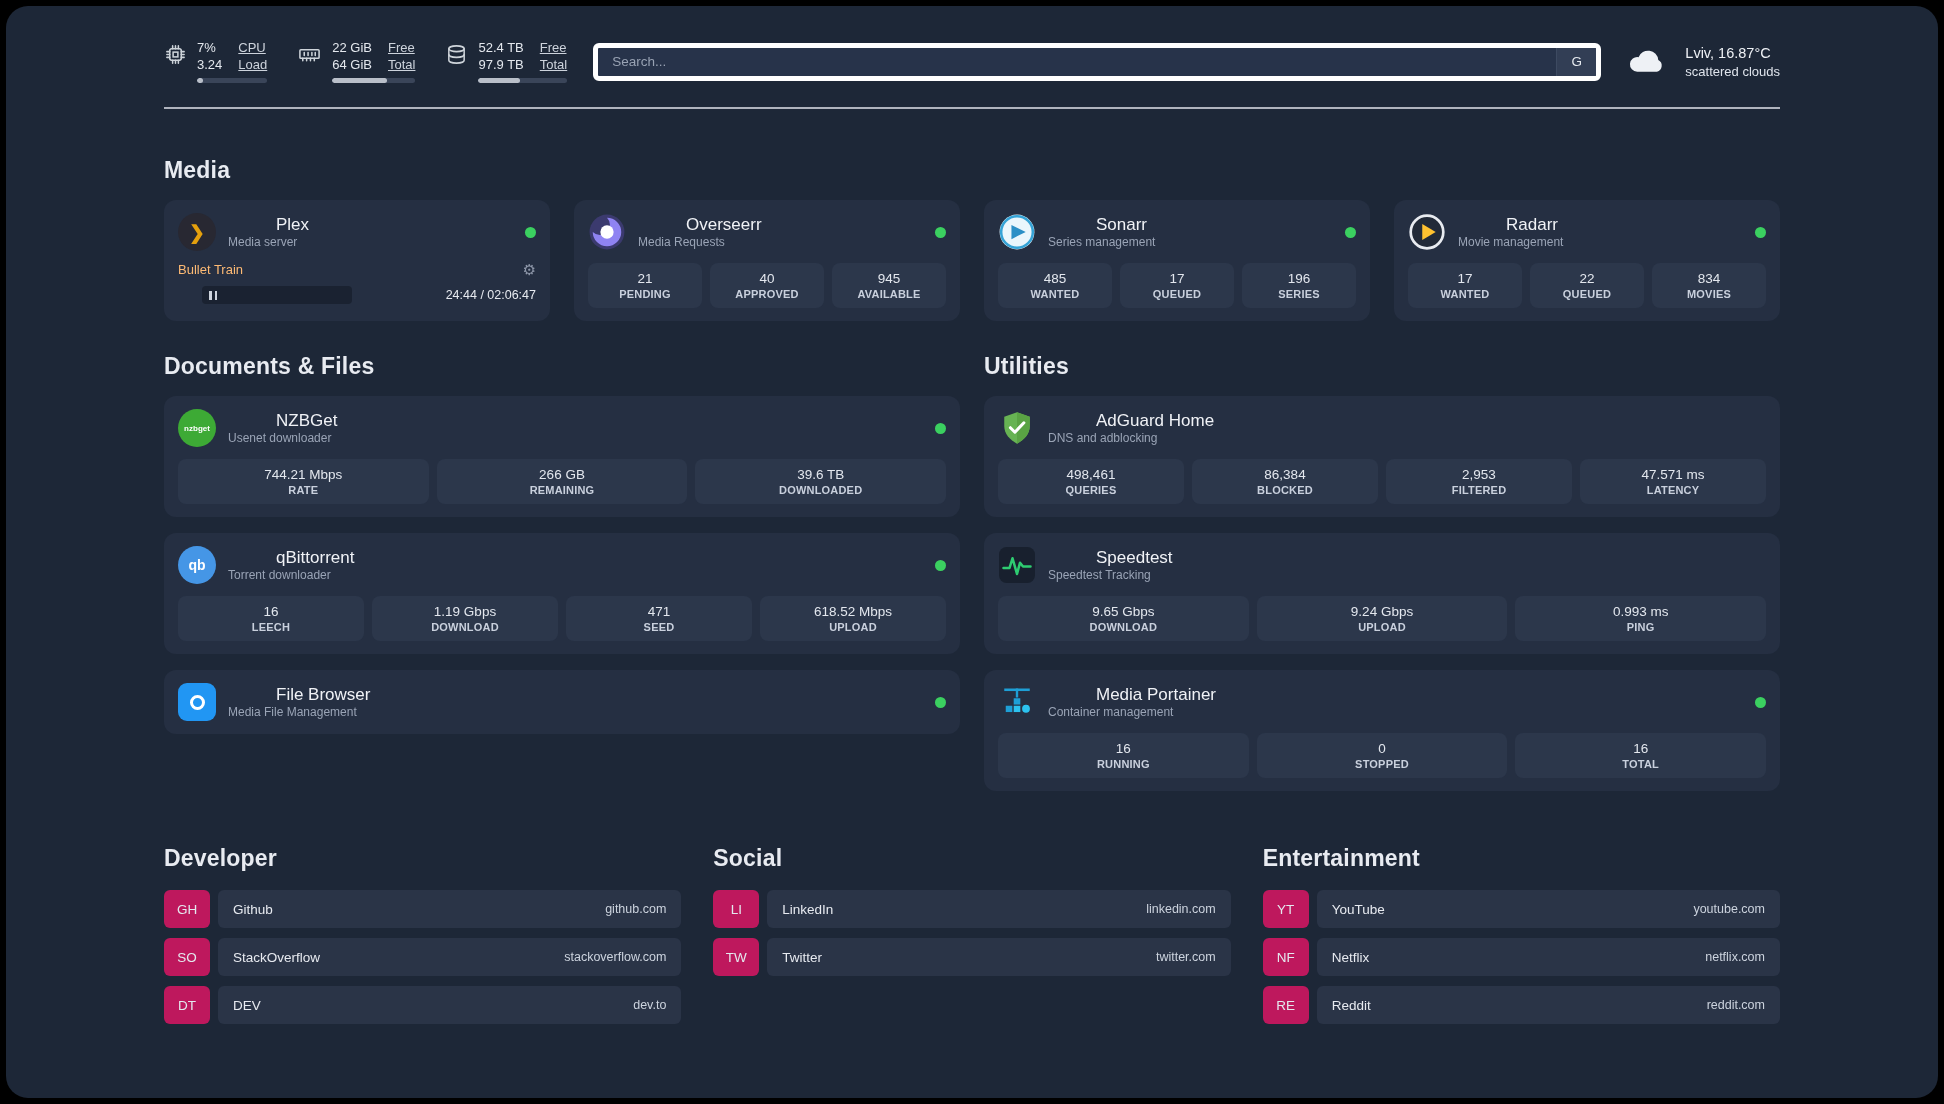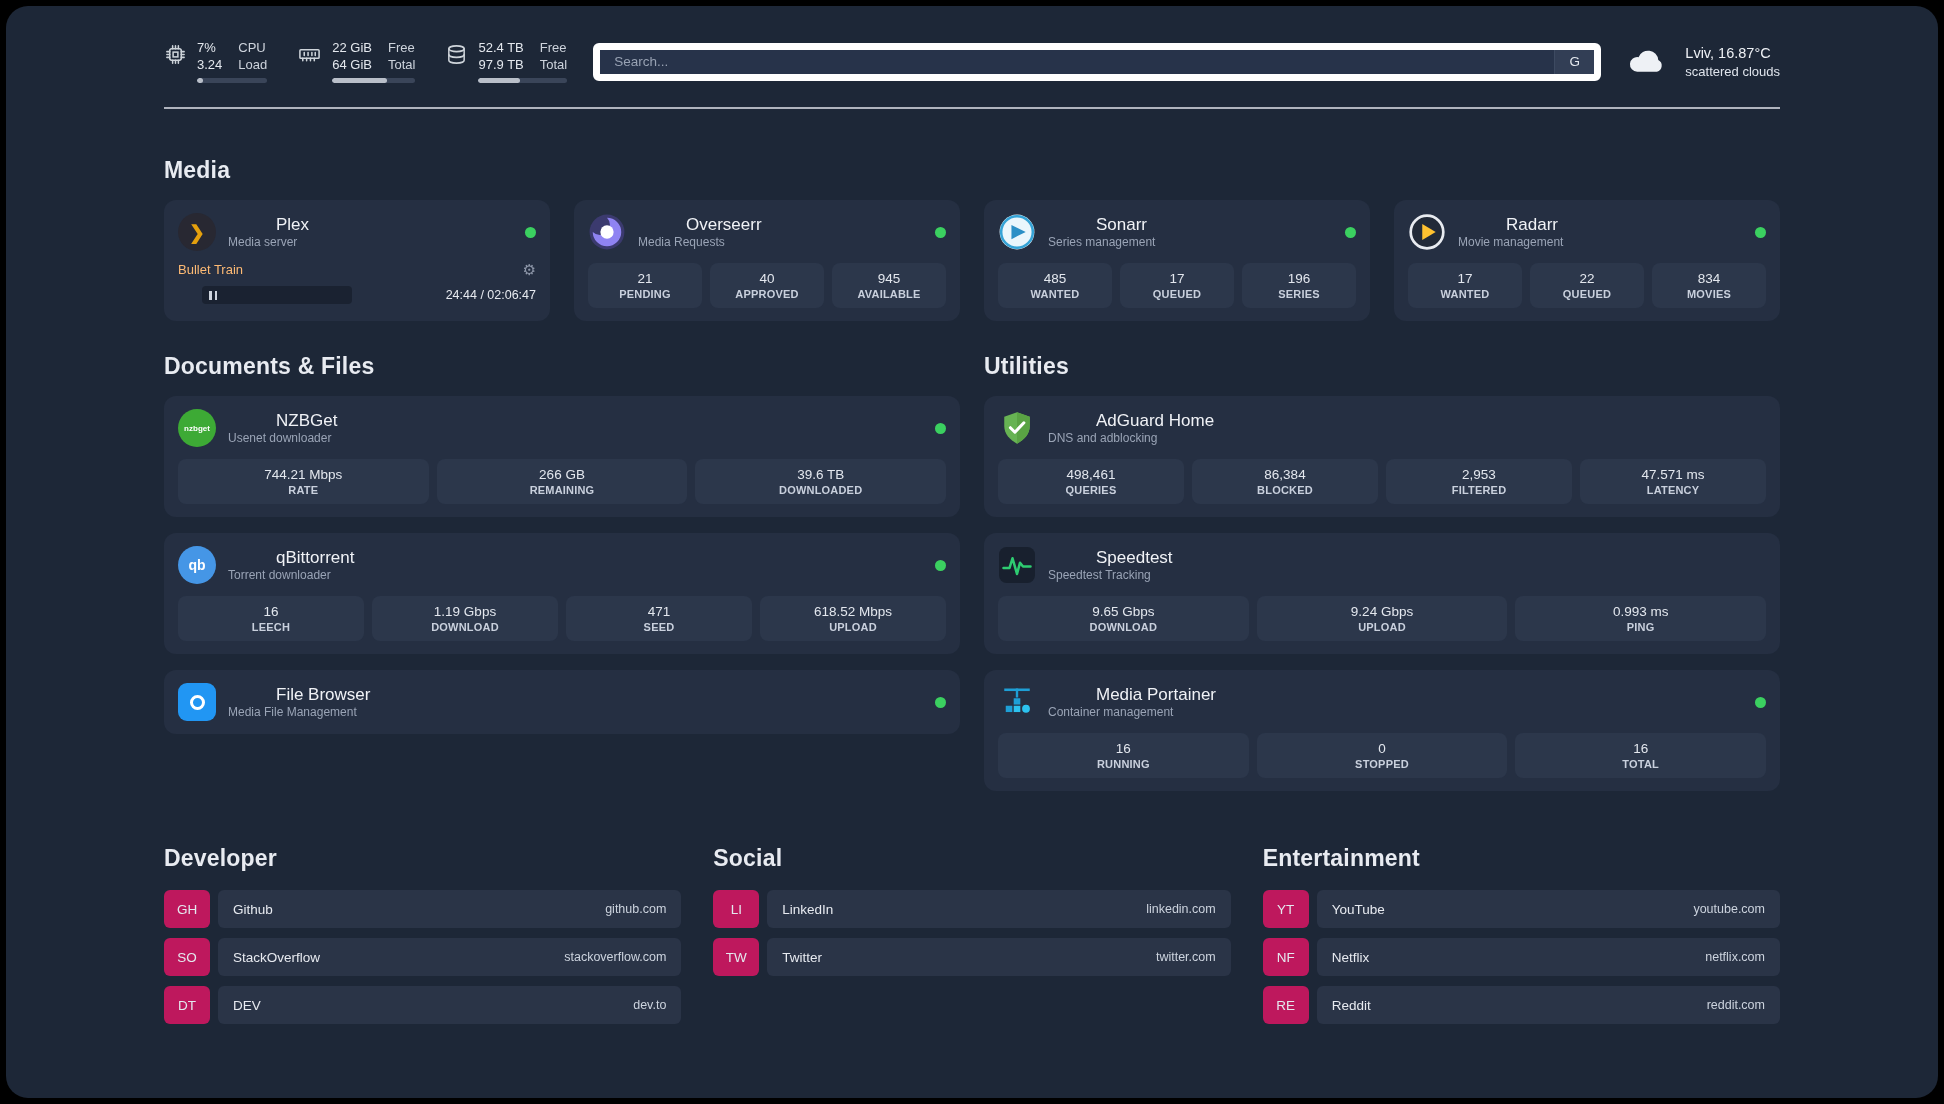--- a/index.html
+++ b/index.html
@@ -11,28 +11,28 @@
   .content { width:1616px; margin:0 auto; }
 
   
   .topbar { display:flex; align-items:center; margin-top:34px; gap:26px; }
   .monitors { display:flex; gap:30px; align-items:center; }
   .monitor { display:flex; gap:10px; align-items:flex-start; }
   .mon-icon { color:#ced4da; margin-top:3px; }
   .mon-body { display:flex; flex-direction:column; }
   .mon-grid { display:grid; grid-template-columns:auto auto; column-gap:16px; row-gap:1px; }
   .mon-val { font-size:13px; color:#e4e8ee; line-height:16px; }
-  .mon-lbl { font-size:13px; color:#cdd3dc; line-height:16px; }
+  .mon-lbl { font-size:13px; color:#cdd3dc; line-height:16px;text-decoration:underline; }
   .mon-bar { margin-top:5px; height:5px; border-radius:3px; background:#3a4559; overflow:hidden; }
   .mon-fill { height:100%; border-radius:3px; background:#b9bfc9; }
   .mon-fill.cpu { width:8%; }
   .mon-fill.ram { width:66%; }
   .mon-fill.disk { width:47%; }
 
-  .searchwrap { flex:1; display:flex; height:38px; border:7px solid #ffffff; border-radius:6px; background:#27334a; overflow:hidden; }
+  .searchwrap { flex:1; display:flex; height:38px; border:5px solid #ffffff; border-radius:6px; background:#27334a; overflow:hidden; }
   .search-input { flex:1; background:transparent; border:none; outline:none; padding:0 14px; font-size:13.5px; color:#e4e8ee; font-family:"Liberation Sans", sans-serif; }
   .search-input::placeholder { color:#98a2b3; }
   .engine { width:40px; display:flex; align-items:center; justify-content:center; background:#323e55; border-left:1px solid #3d4a61; color:#e4e8ee; font-size:13.5px; cursor:pointer; }
 
   .weather { display:flex; align-items:center; gap:20px; }
   .weather-text { display:flex; flex-direction:column; }
   .weather-loc { font-size:14.5px; color:#eef1f5; line-height:19px; }
   .weather-cond { font-size:13px; color:#dfe4ec; line-height:17px; }
 
   .divider { margin-top:24px; border:none; border-top:2px solid #c9cdd5; opacity:.85; }

